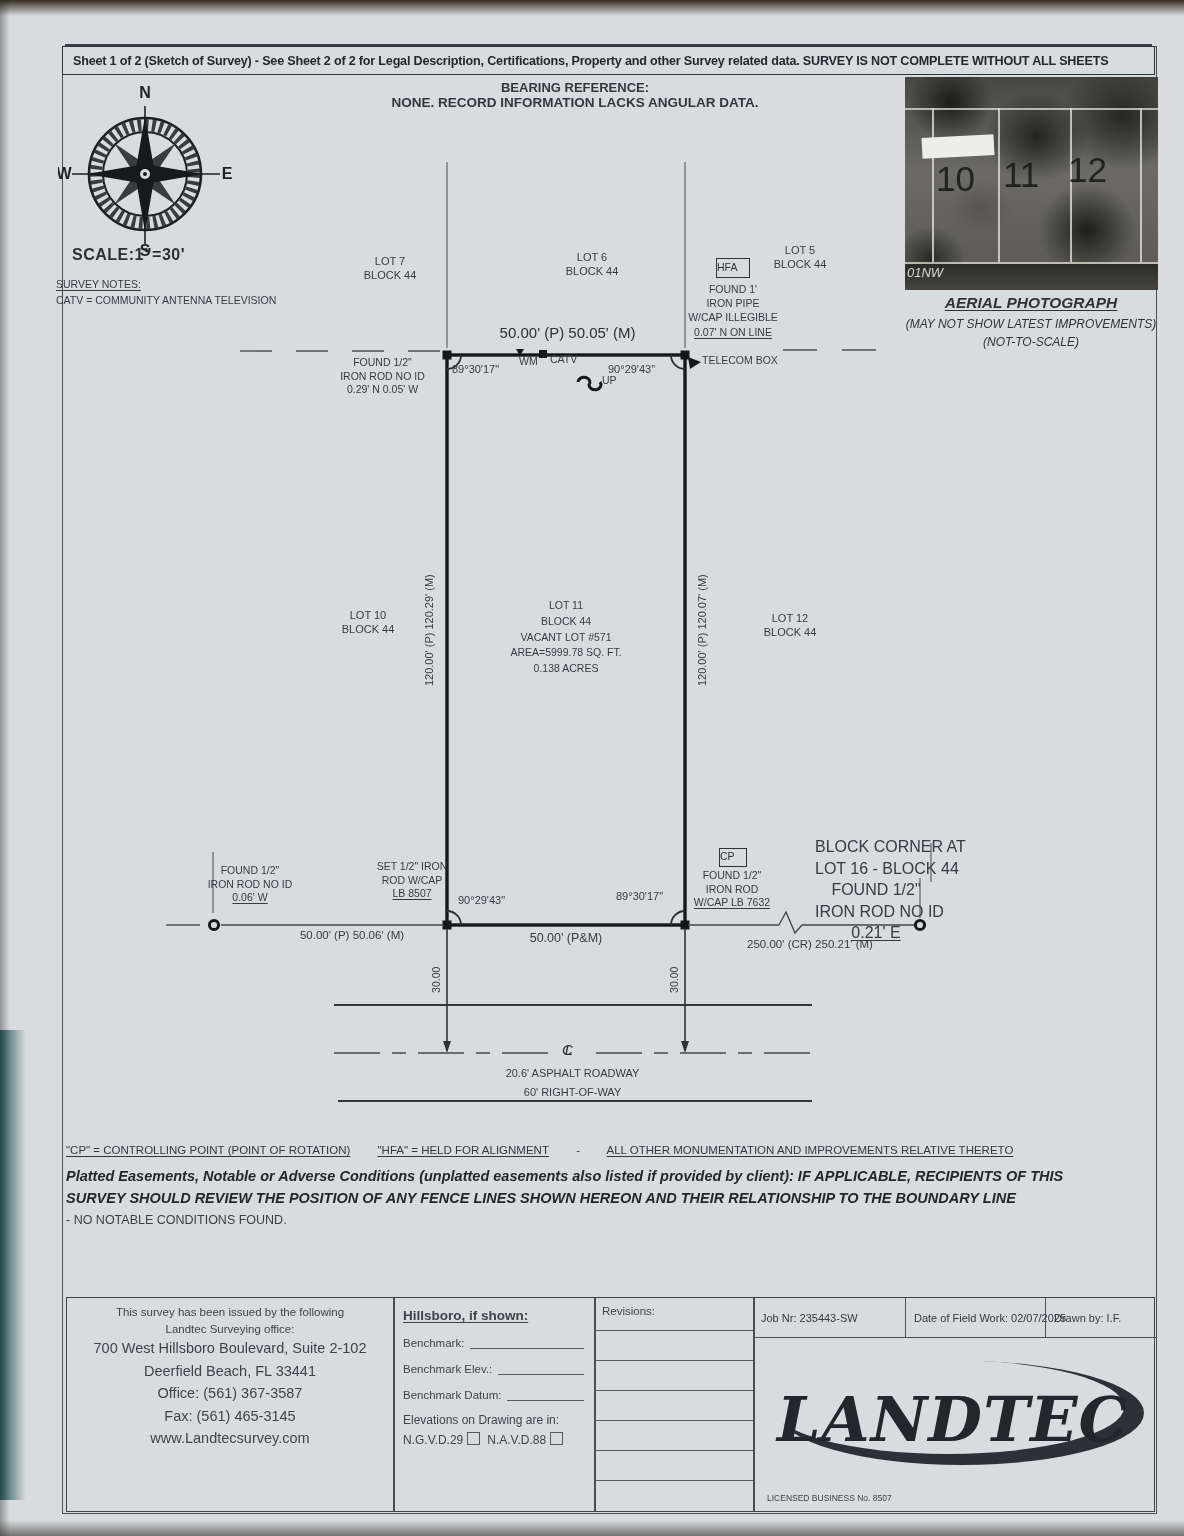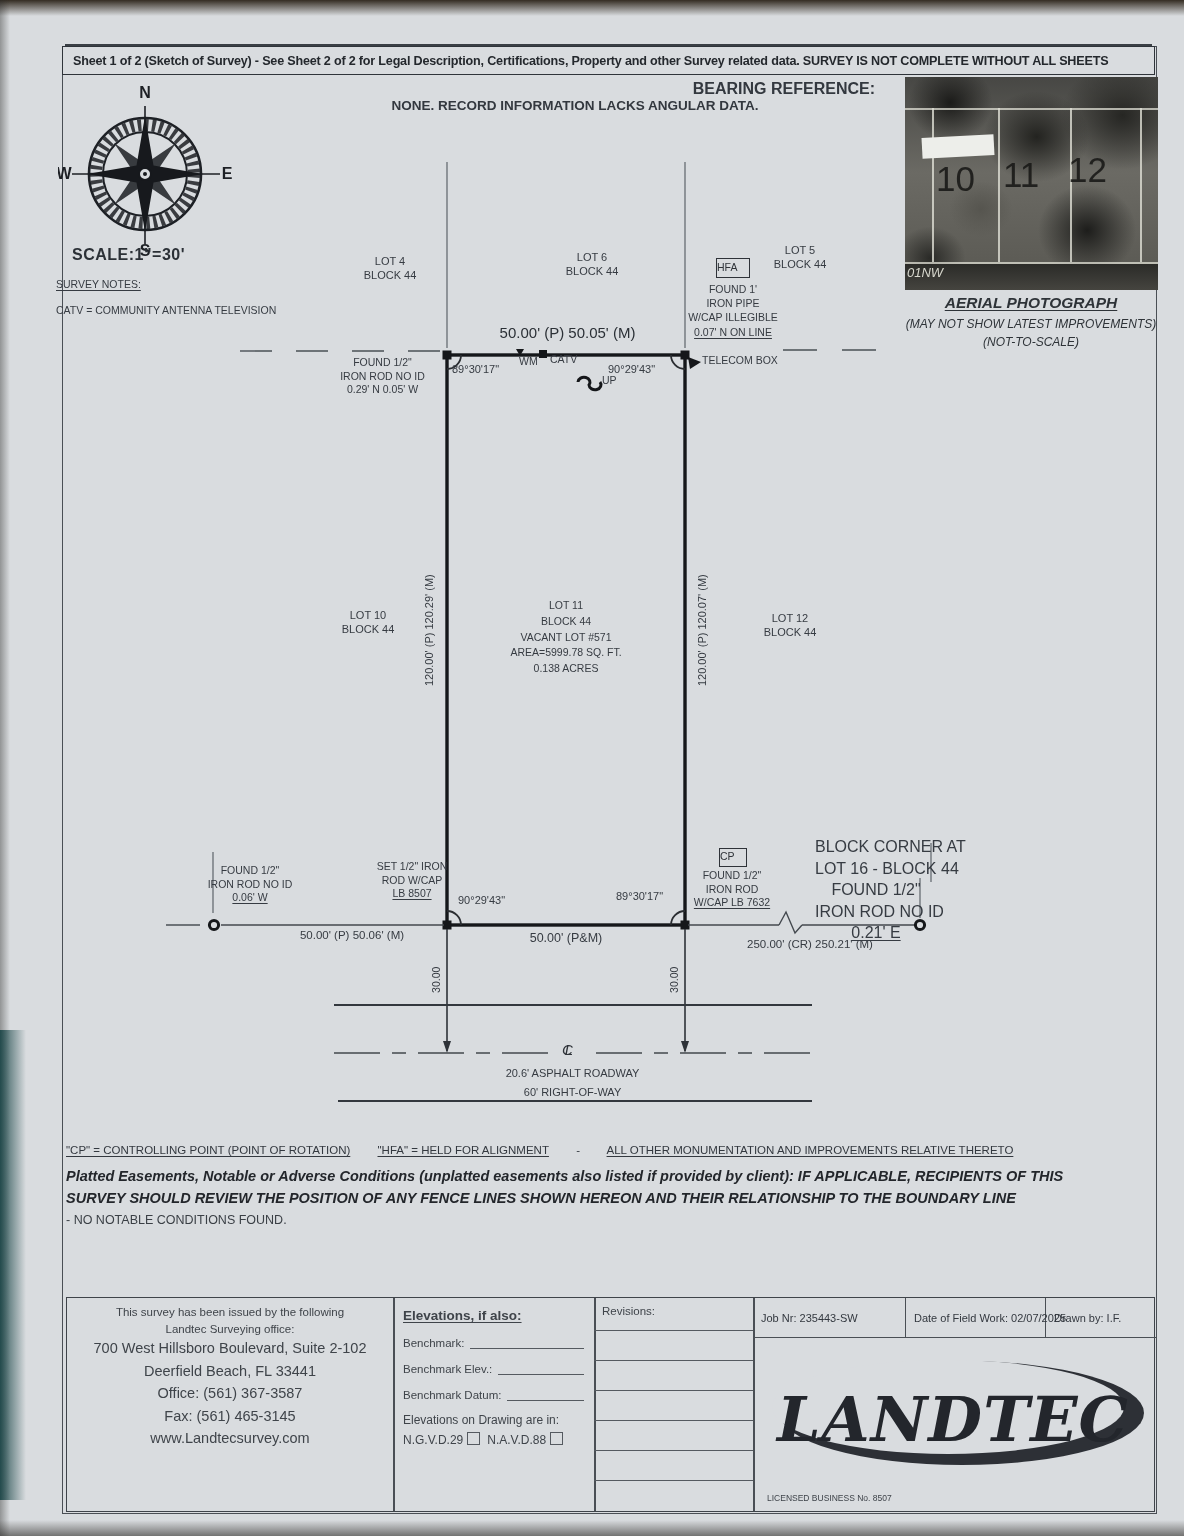--- a/index.html
+++ b/index.html
@@ -11,21 +11,21 @@
   .u{text-decoration:underline;text-underline-offset:2px;}
   .rot{transform:rotate(-90deg);}
   .tagbox{position:absolute;border:1.6px solid #2e3238;font-size:10.5px;text-align:left;
           color:#2e3238;background:#d9dcdf;line-height:17px;}
   
   .page-border{position:absolute;left:62px;top:46px;width:1093px;height:1466px;border:1.6px solid #4a4f55;}
   .banner{position:absolute;left:62px;top:46px;width:1093px;height:29px;border:1.8px solid #2f343a;
           box-shadow:0 -5px 0 -3px #3a3f45;display:flex;align-items:center;padding-left:10px;box-sizing:border-box;
           font-size:12.6px;font-weight:bold;color:#24282d;letter-spacing:-0.2px;white-space:nowrap;}
   .bearing{position:absolute;left:275px;top:80px;width:600px;text-align:center;color:#33383f;}
-  .bearing .t{font-size:16px;font-weight:bold;text-align:right;}
+  .bearing .t{font-size:13px;font-weight:bold;}
   .bearing .l{font-size:13.5px;font-weight:bold;margin-top:0;}
   
   .aerial{position:absolute;left:905px;top:77px;width:253px;height:213px;overflow:hidden;
     background:
       radial-gradient(60px 55px at 18% 12%, #1b1b19 0%, rgba(27,27,25,0) 70%),
       radial-gradient(75px 65px at 52% 28%, #232320 0%, rgba(35,35,32,0) 70%),
       radial-gradient(85px 75px at 86% 18%, #262623 0%, rgba(38,38,35,0) 72%),
       radial-gradient(70px 65px at 72% 72%, #1d1d1b 0%, rgba(29,29,27,0) 70%),
       radial-gradient(45px 40px at 30% 62%, #56554f 0%, rgba(86,85,79,0) 70%),
       radial-gradient(50px 45px at 10% 85%, #2a2a27 0%, rgba(42,42,39,0) 70%),
@@ -103,21 +103,21 @@
     <circle cx="87" cy="92" r="2" fill="#17191d"></circle>
     <text x="87" y="16" text-anchor="middle" font-size="16" font-weight="bold" fill="#1d2025">N</text>
     <text x="169" y="97" text-anchor="middle" font-size="16" font-weight="bold" fill="#1d2025">E</text>
     <text x="87" y="174" text-anchor="middle" font-size="16" font-weight="bold" fill="#1d2025">S</text>
     <text x="6" y="97" text-anchor="middle" font-size="16" font-weight="bold" fill="#1d2025">W</text>
   </svg>
 
   <div class="abs" style="left:72px;top:246px;font-size:16px;font-weight:bold;letter-spacing:0.5px;color:#2b3036;">SCALE:1"=30'</div>
   <div class="abs" style="left:56px;top:278px;font-size:10.5px;color:#363b42;">
     <div class="u">SURVEY NOTES:</div>
-    <div style="margin-top:14px;">CATV = COMMUNITY ANTENNA TELEVISION</div>
+    <div style="margin-top:4px;">CATV = COMMUNITY ANTENNA TELEVISION</div>
   </div>
 
   <div class="aerial">
     <div class="gridh" style="top:31px;"></div>
     <div class="gridh" style="top:185px;"></div>
     <div class="gridv" style="left:27px;height:154px;"></div>
     <div class="gridv" style="left:93px;height:154px;"></div>
     <div class="gridv" style="left:165px;height:154px;"></div>
     <div class="gridv" style="left:235px;height:154px;"></div>
     <div class="redact"></div>
@@ -175,21 +175,21 @@
     <polygon points="443,1041 451,1041 447,1053" fill="#2e3238"></polygon>
     <polygon points="681,1041 689,1041 685,1053" fill="#2e3238"></polygon>
 
     <line x1="334" y1="1005" x2="812" y2="1005" stroke="#33383e" stroke-width="1.8"></line>
     <line x1="334" y1="1053" x2="548" y2="1053" stroke="#43484e" stroke-width="1.6" stroke-dasharray="46,12,14,12"></line>
     <line x1="596" y1="1053" x2="812" y2="1053" stroke="#43484e" stroke-width="1.6" stroke-dasharray="46,12,14,12"></line>
     <line x1="338" y1="1101" x2="812" y2="1101" stroke="#33383e" stroke-width="1.8"></line>
   </svg>
 
   <div class="lbl" style="left:350px;top:254px;width:80px;">
-    <span class="ln">LOT 4</span>
+    <span class="ln">LOT 7</span>
     <span class="ln">BLOCK 44</span>
   </div>
   <div class="lbl" style="left:552px;top:250px;width:80px;">
     <span class="ln">LOT 6</span>
     <span class="ln">BLOCK 44</span>
   </div>
   <div class="lbl" style="left:760px;top:243px;width:80px;">
     <span class="ln">LOT 5</span>
     <span class="ln">BLOCK 44</span>
   </div>
@@ -288,21 +288,21 @@
       <div class="s">This survey has been issued by the following</div>
       <div class="s">Landtec Surveying office:</div>
       <div class="b">700 West Hillsboro Boulevard, Suite 2-102</div>
       <div class="b">Deerfield Beach, FL 33441</div>
       <div class="b">Office: (561) 367-3587</div>
       <div class="b">Fax: (561) 465-3145</div>
       <div class="b">www.Landtecsurvey.com</div>
     </div>
 
     <div class="tb-col2">
-      <div class="hd">Elevations, if also:</div>
+      <div class="hd">Hillsboro, if shown:</div>
       <div class="bm-row">
           <span>Benchmark:</span>
           <span class="fill"></span>
         </div>
       <div class="bm-row">
           <span>Benchmark Elev.:</span>
           <span class="fill"></span>
         </div>
       <div class="bm-row">
           <span>Benchmark Datum:</span>

